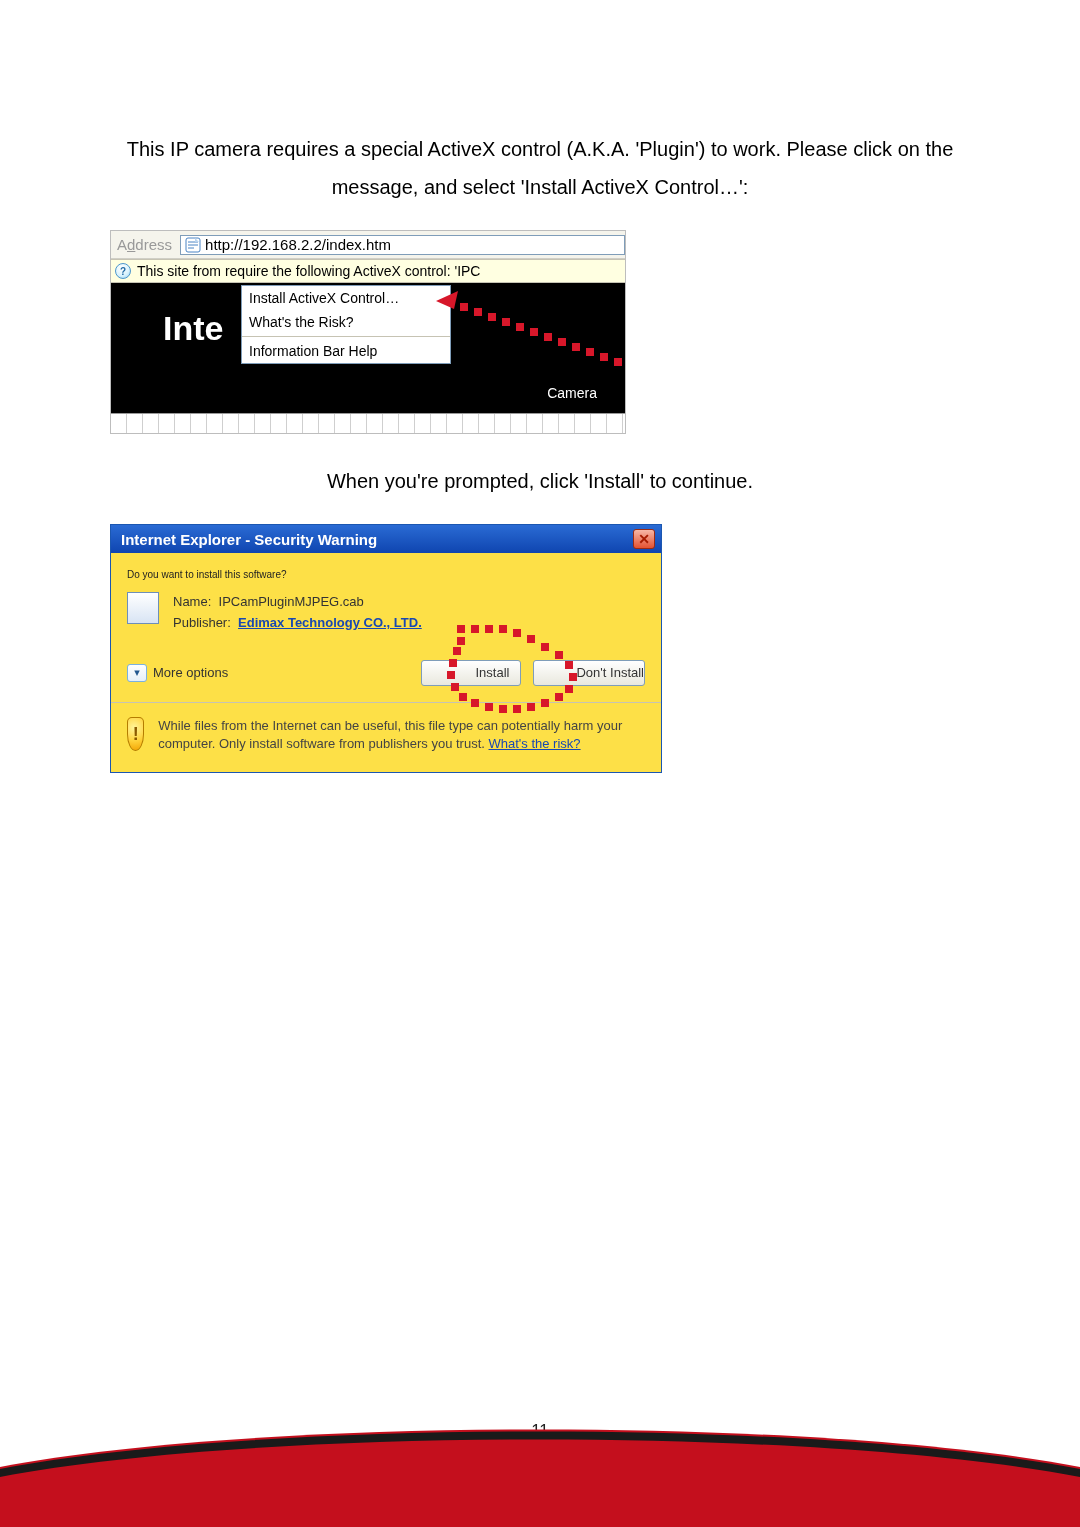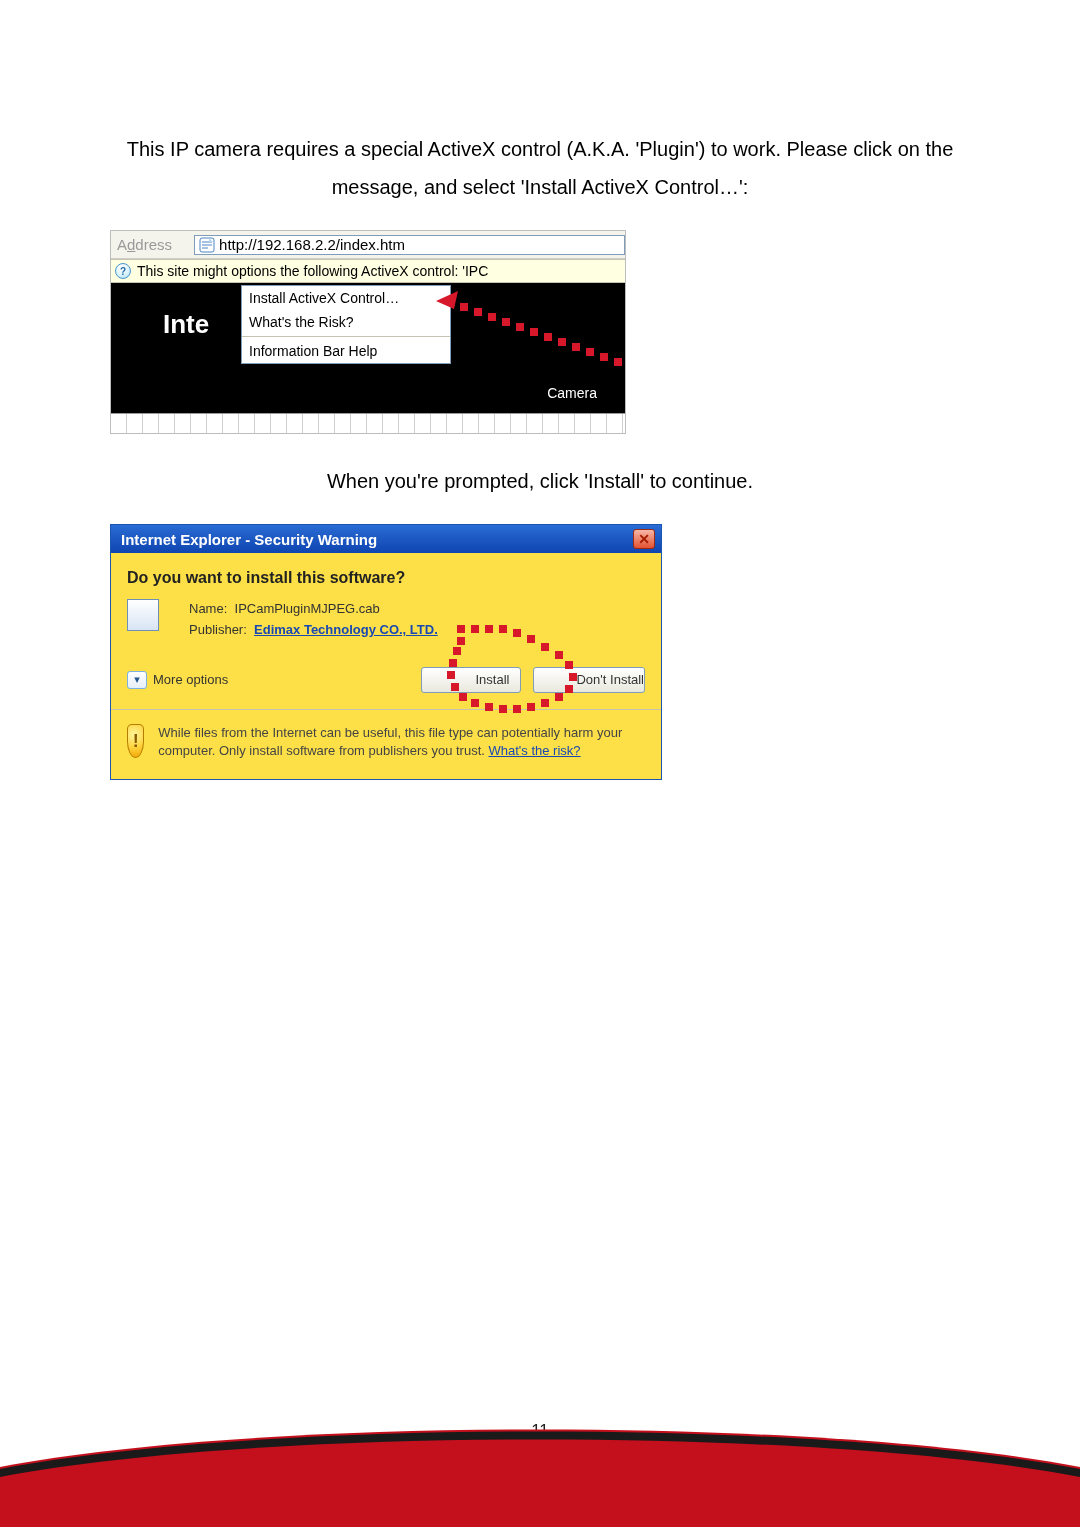--- a/index.html
+++ b/index.html
@@ -47,21 +47,21 @@
     color: #999;
   }
   .addr-label .u { text-decoration: underline; }
   .addr-box {
     flex: 1;
     display: flex;
     align-items: center;
     height: 20px;
     background: #fff;
     border: 1px solid #7f9db9;
-    margin-left: 16px;
+    margin-left: 2px;
     padding: 4px 4px;
     gap: 4px;
   }
   .ie-page-icon {
     width: 16px; height: 16px;
     display: flex; align-items: center; justify-content: center;
   }
   .info-bar {
     display: flex;
     align-items: center;
@@ -84,21 +84,21 @@
   }
   .camera-area {
     position: relative;
     height: 130px;
     background: #000;
   }
   .intel-label {
     position: absolute;
     left: 52px; top: 26px;
     color: #fff;
-    font-size: 26px;
+    font-size: 34px;
     font-weight: 700;
     font-family: Arial, sans-serif;
   }
   .camera-caption {
     position: absolute;
     left: 0; right: 0; bottom: 10px;
     height: 18px;
     color: #fff;
     font-size: 14px;
     font-family: Tahoma, Arial, sans-serif;
@@ -160,22 +160,22 @@
     border: 1px solid #9c2a12;
     border-radius: 3px;
     display: flex; align-items: center; justify-content: center;
     color: #a51b00; font-weight: 900; font-size: 14px;
   }
   .dlg-body {
     padding: 10px 16px 16px 16px;
     font-size: 13px;
     color: #333;
   }
-  .dlg-q { font-weight: bold; margin: 6px 0 12px 0; font-size: 16px; color: #222;}
-  .dlg-row { display: flex; gap: 30px; }
+  .dlg-q { font-weight: normal; margin: 6px 0 12px 0; font-size: 10px; color: #222;}
+  .dlg-row { display: flex; gap: 14px; }
   .app-icon {
     width: 32px; height: 32px;
     background: linear-gradient(#fff,#d8e4f4);
     border: 1px solid #6e8fb8;
   }
   .kv { font-size: 13px; line-height: 1.6; }
   .kv .pub { color: #1848b2; text-decoration: underline; font-weight: bold; }
   .more-row {
     display: flex;
     align-items: center;
@@ -257,21 +257,21 @@
               <rect x="1" y="1" width="14" height="14" rx="2" fill="#fff" stroke="#4a84c4"></rect>
               <path d="M3 5h10M3 8h10M3 11h6" stroke="#4a84c4" stroke-width="1"></path>
               <path d="M10 1l4 4-4 0z" fill="#b9d4ef"></path>
             </svg>
         </span>
         <span>http://192.168.2.2/index.htm</span>
       </div>
     </div>
     <div class="info-bar">
       <span class="info-shield">?</span>
-      <span>This site might options the following ActiveX control: 'IPC</span>
+      <span>This site from require the following ActiveX control: 'IPC</span>
     </div>
     <div class="camera-area">
       <div class="intel-label">Inte</div>
       <div class="camera-caption">Camera</div>
     </div>
     <div class="ruler-strip"></div>
 
     <div class="context-menu">
       <div class="mi">Install ActiveX Control…</div>
       <div class="mi">What's the Risk?</div>

